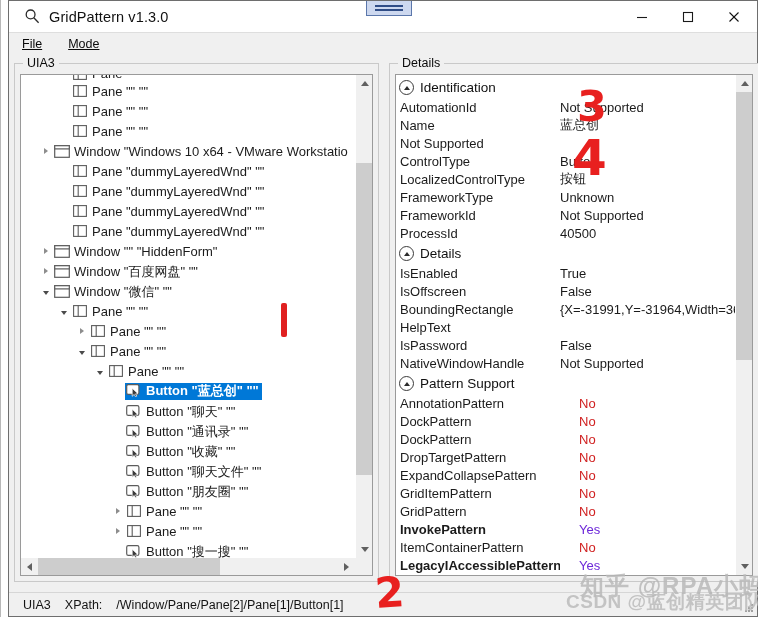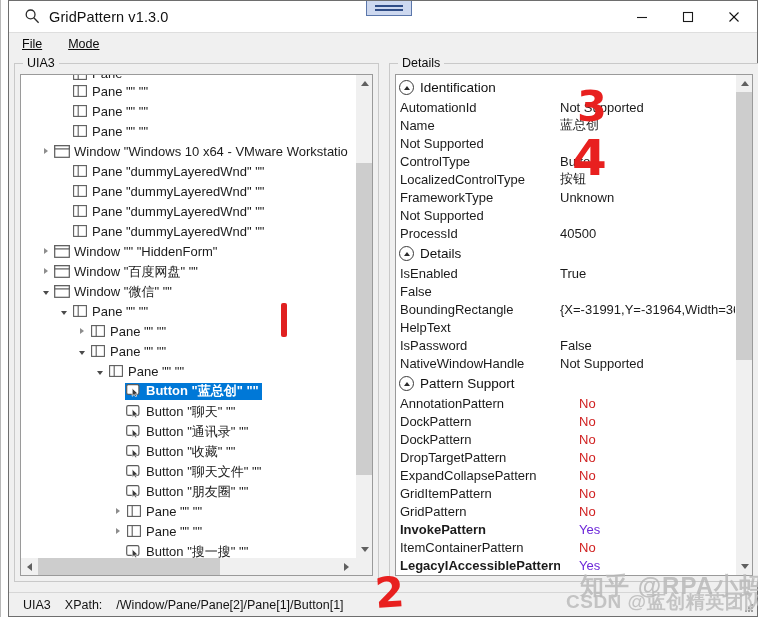--- a/index.html
+++ b/index.html
@@ -724,37 +724,39 @@
                 </div>
                 <div class="det-row">
                   <span class="det-key">LocalizedControlType</span>
                   <span class="det-val">按钮</span>
                 </div>
                 <div class="det-row">
                   <span class="det-key">FrameworkType</span>
                   <span class="det-val">Unknown</span>
                 </div>
                 <div class="det-row">
+                  <span class="det-key">FrameworkId</span>
                   <span class="det-val">Not Supported</span>
                 </div>
                 <div class="det-row">
                   <span class="det-key">ProcessId</span>
                   <span class="det-val">40500</span>
                 </div>
                 <div class="det-section">
                   <span class="chev-circle">
                     <span class="chev-up"></span>
                   </span>
                   <span class="det-section-title">Details</span>
                 </div>
                 <div class="det-row">
                   <span class="det-key">IsEnabled</span>
                   <span class="det-val">True</span>
                 </div>
                 <div class="det-row">
+                  <span class="det-key">IsOffscreen</span>
                   <span class="det-val">False</span>
                 </div>
                 <div class="det-row">
                   <span class="det-key">BoundingRectangle</span>
                   <span class="det-val">{X=-31991,Y=-31964,Width=36,He</span>
                 </div>
                 <div class="det-row">
                   <span class="det-key">HelpText</span>
                   <span class="det-val"></span>
                 </div>

